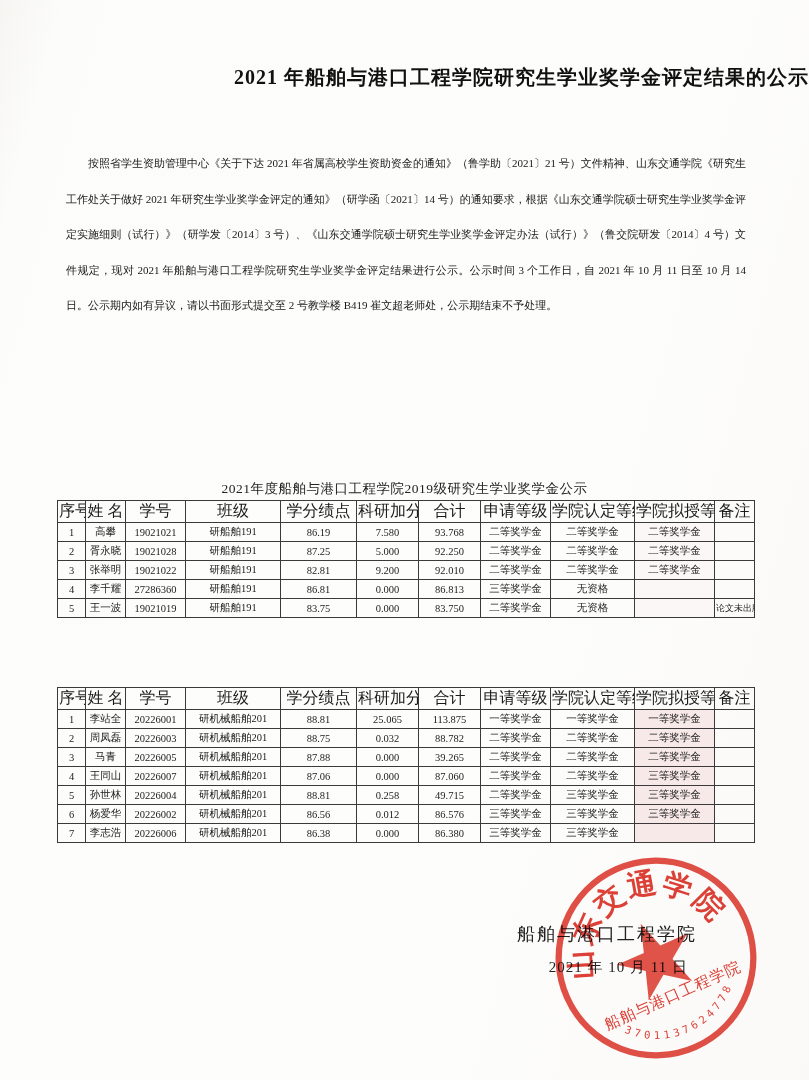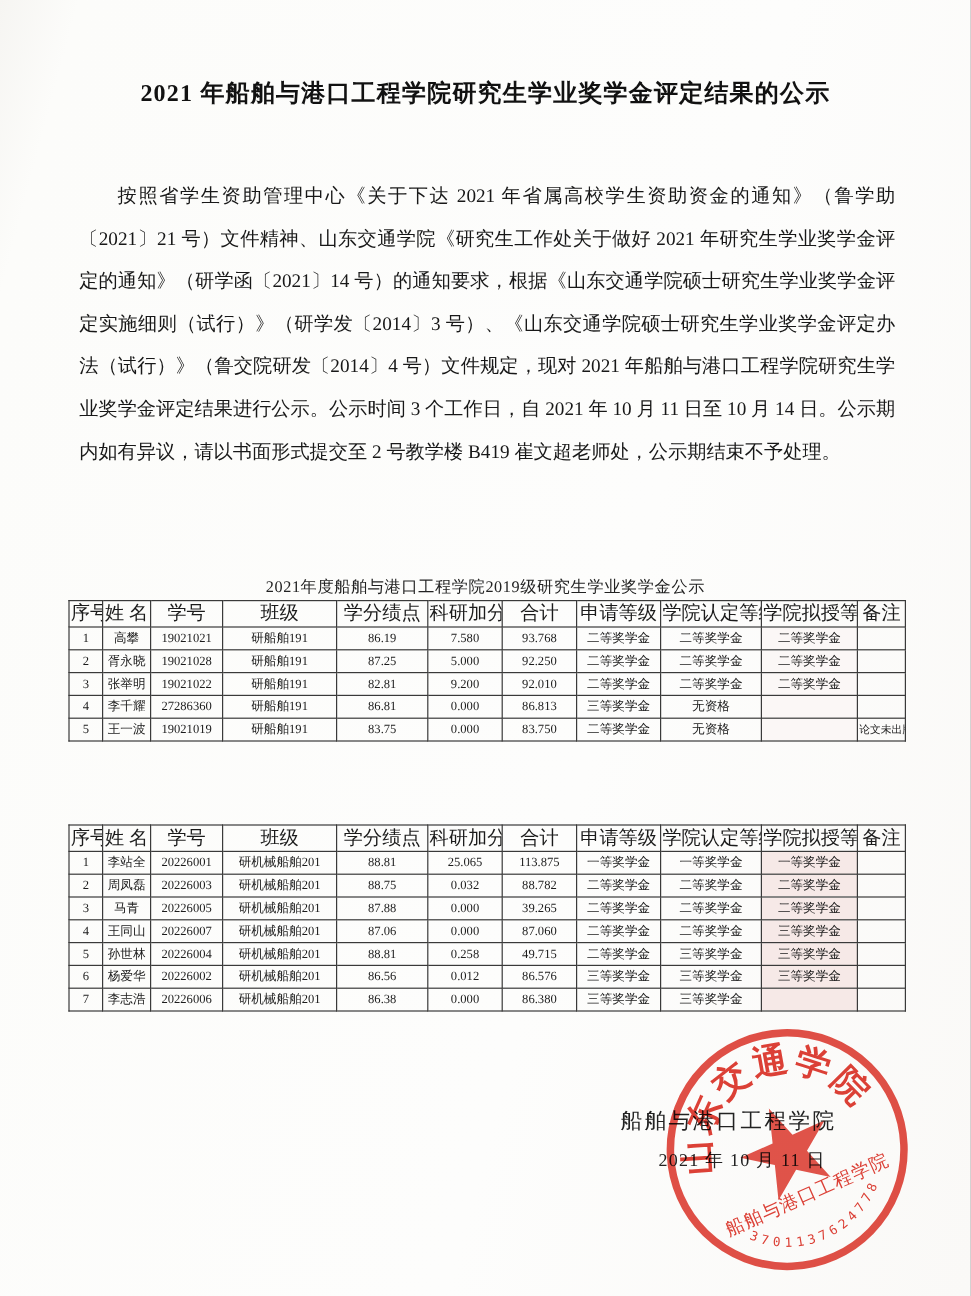--- a/index.html
+++ b/index.html
@@ -7,26 +7,26 @@
     position:relative;
     width:809px;height:1080px;
     margin:0 auto;
     background:linear-gradient(105deg,#f6f5f2 0%,#fcfcfa 6%,#fdfdfc 60%,#faf9f7 100%);
     font-family:"Liberation Serif","DejaVu Serif",serif;
     color:#1c1c1c;
     overflow:hidden;
   }
   .doc-title{
     position:absolute;top:64px;left:0;right:0;
-    text-align:center;font-size:20px;font-weight:bold;letter-spacing:1px;
+    text-align:right;font-size:20px;font-weight:bold;letter-spacing:1px;
     color:#111;
   }
   .doc-para{
     position:absolute;top:146px;left:66px;width:680px;
-    font-size:16px;line-height:35.6px;
+    font-size:11px;line-height:35.6px;
     text-align:justify;text-indent:2em;
     color:#181818;
   }
   .tbl-caption{
     position:absolute;left:0;right:0;text-align:center;
     font-size:13.5px;color:#222;letter-spacing:0.5px;
   }
   .cap1{top:480px;}
   .cap2{top:662px;}
   .tbl-wrap{position:absolute;left:57px;width:697px;}

